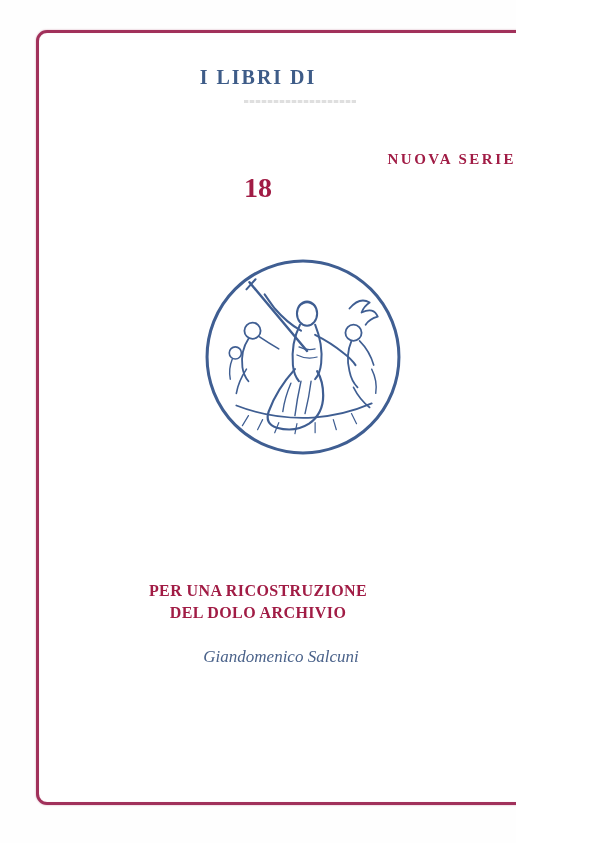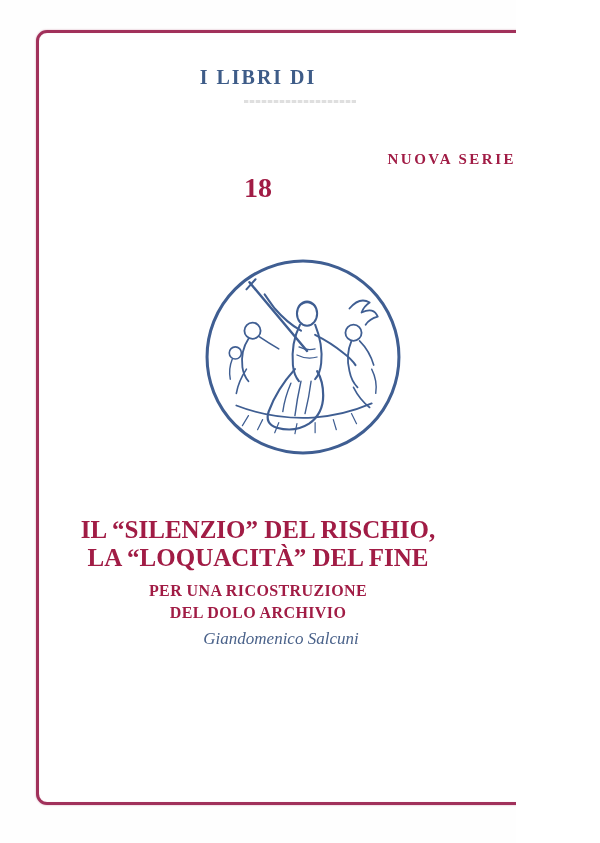--- a/index.html
+++ b/index.html
@@ -63,21 +63,21 @@
     color:#a11c45;
   }
   .book-subtitle{
     top:580px;
     font-size:16px;font-weight:bold;
     line-height:22px;
     letter-spacing:.4px;
     color:#a11c45;
   }
   .author{
-    top:629px;
+    top:647px;
     font-size:17px;
     font-style:italic;
     color:#4a628a;
     margin-left:46px;
   }
   .publisher-logo{
     position:absolute;
     top:737px;left:0;right:0;
     text-align:center;
     color:#6f6069;
@@ -148,24 +148,20 @@
       <path d="M148 84 Q142 98 146 114 Q148 124 154 130" stroke-width="1.8"></path>
       <path d="M156 84 Q166 94 170 108" stroke-width="1.6"></path>
       <path d="M150 130 Q156 142 166 150" stroke-width="1.6"></path>
       <path d="M168 112 Q174 124 172 136" stroke-width="1.4"></path>
 
       <path d="M34 148 Q70 162 110 160 Q140 158 168 146" stroke-width="1.8"></path>
       <path d="M46 158 L40 168 M60 162 L55 172 M76 165 L72 175 M94 166 L92 176 M112 165 L112 175 M130 162 L133 172 M148 156 L153 166" stroke-width="1.2"></path>
     </g>
   </svg>
 
-  <div class="txt book-title">
-    <div>IL “SILENZIO” DEL RISCHIO,</div>
-    <div>LA “LOQUACITÀ” DEL FINE</div>
-  </div>
 
   <div class="txt book-subtitle">
     <div>PER UNA RICOSTRUZIONE</div>
     <div>DEL DOLO ARCHIVIO</div>
   </div>
 
   <div class="txt author">Giandomenico Salcuni</div>
 
 
 </div>

